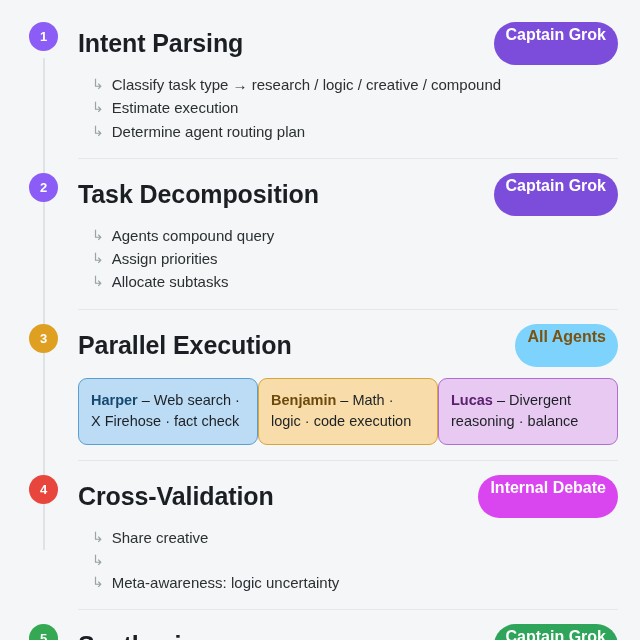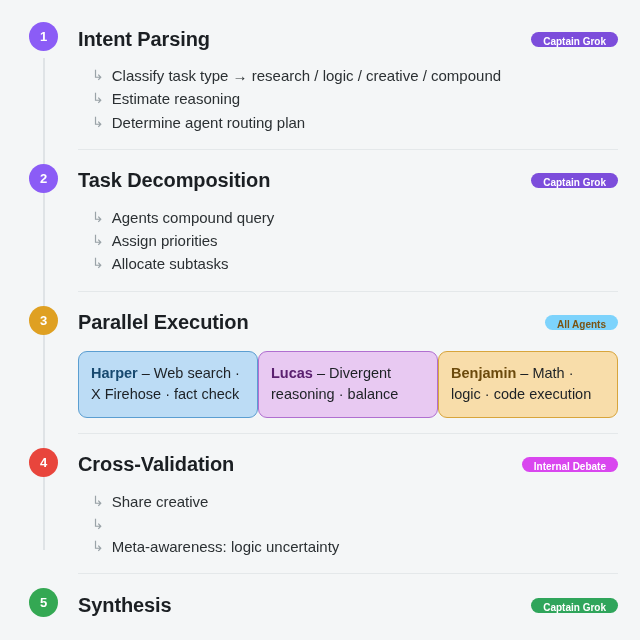--- a/index.html
+++ b/index.html
@@ -57,31 +57,31 @@
     color: #ffffff;
     font-size: 13px;
     font-weight: bold;
     display: flex;
     align-items: center;
     justify-content: center;
     box-sizing: border-box;
     line-height: 1;
   }
   .step-title {
-    font-size: 20px;
+    font-size: 25px;
     font-weight: bold;
     color: #1b1f23;
     letter-spacing: -0.1px;
     white-space: nowrap;
   }
   .pill {
-    font-size: 10px;
+    font-size: 16px;
     font-weight: bold;
     border-radius: 999px;
-    padding: 5px 12px 0 12px;
+    padding: 5px 12px 22px 12px;
     white-space: nowrap;
     line-height: 1;
   }
   .sublist {
     margin: 8px 0 0 0;
     padding: 0;
     list-style: none;
   }
   .subitem {
     display: flex;
@@ -139,21 +139,21 @@
           <div class="pill" style="background: rgb(124, 77, 219); color: rgb(255, 255, 255);">Captain Grok</div>
         </div>
         <div class="step-body">
           <ul class="sublist">
             <li class="subitem">
               <span class="arrow-icon">↳</span>
               <span>Classify task type → research / logic / creative / compound</span>
             </li>
             <li class="subitem">
               <span class="arrow-icon">↳</span>
-              <span>Estimate reasoning</span>
+              <span>Estimate execution</span>
             </li>
             <li class="subitem">
               <span class="arrow-icon">↳</span>
               <span>Determine agent routing plan</span>
             </li>
           </ul>
         </div>
       </div>
       <div class="divider" style="background: rgb(228, 232, 234);"></div>
       <div style="height: 14px;"></div>
@@ -184,22 +184,22 @@
       <div style="height: 14px;"></div>
       <div class="step">
         <div class="badge" style="background: rgb(223, 160, 34);">3</div>
         <div class="step-head">
           <div class="step-title">Parallel Execution</div>
           <div class="pill" style="background: #7dd3fc; color: rgb(122, 83, 18);">All Agents</div>
         </div>
         <div class="step-body">
           <div class="agent-cards">
             <div class="agent-card" style="background: rgb(188, 220, 245); border-color: rgb(91, 158, 209);"><span class="agent-name" style="color: rgb(23, 73, 111);">Harper</span> <span>– Web search · X Firehose · fact check</span></div>
+            <div class="agent-card" style="background: rgb(248, 221, 170); border-color: rgb(216, 165, 60);"><span class="agent-name" style="color: rgb(108, 74, 12);">Benjamin</span> <span>– Math · logic · code execution</span></div>
             <div class="agent-card" style="background: rgb(232, 201, 242); border-color: rgb(176, 111, 208);"><span class="agent-name" style="color: rgb(91, 33, 112);">Lucas</span> <span>– Divergent reasoning · balance</span></div>
-            <div class="agent-card" style="background: rgb(248, 221, 170); border-color: rgb(216, 165, 60);"><span class="agent-name" style="color: rgb(108, 74, 12);">Benjamin</span> <span>– Math · logic · code execution</span></div>
           </div>
         </div>
       </div>
       <div class="divider" style="background: rgb(228, 232, 234);"></div>
       <div style="height: 14px;"></div>
       <div class="step">
         <div class="badge" style="background: rgb(232, 69, 60);">4</div>
         <div class="step-head">
           <div class="step-title">Cross-Validation</div>
           <div class="pill" style="background: #d946ef; color: rgb(255, 255, 255);">Internal Debate</div>

